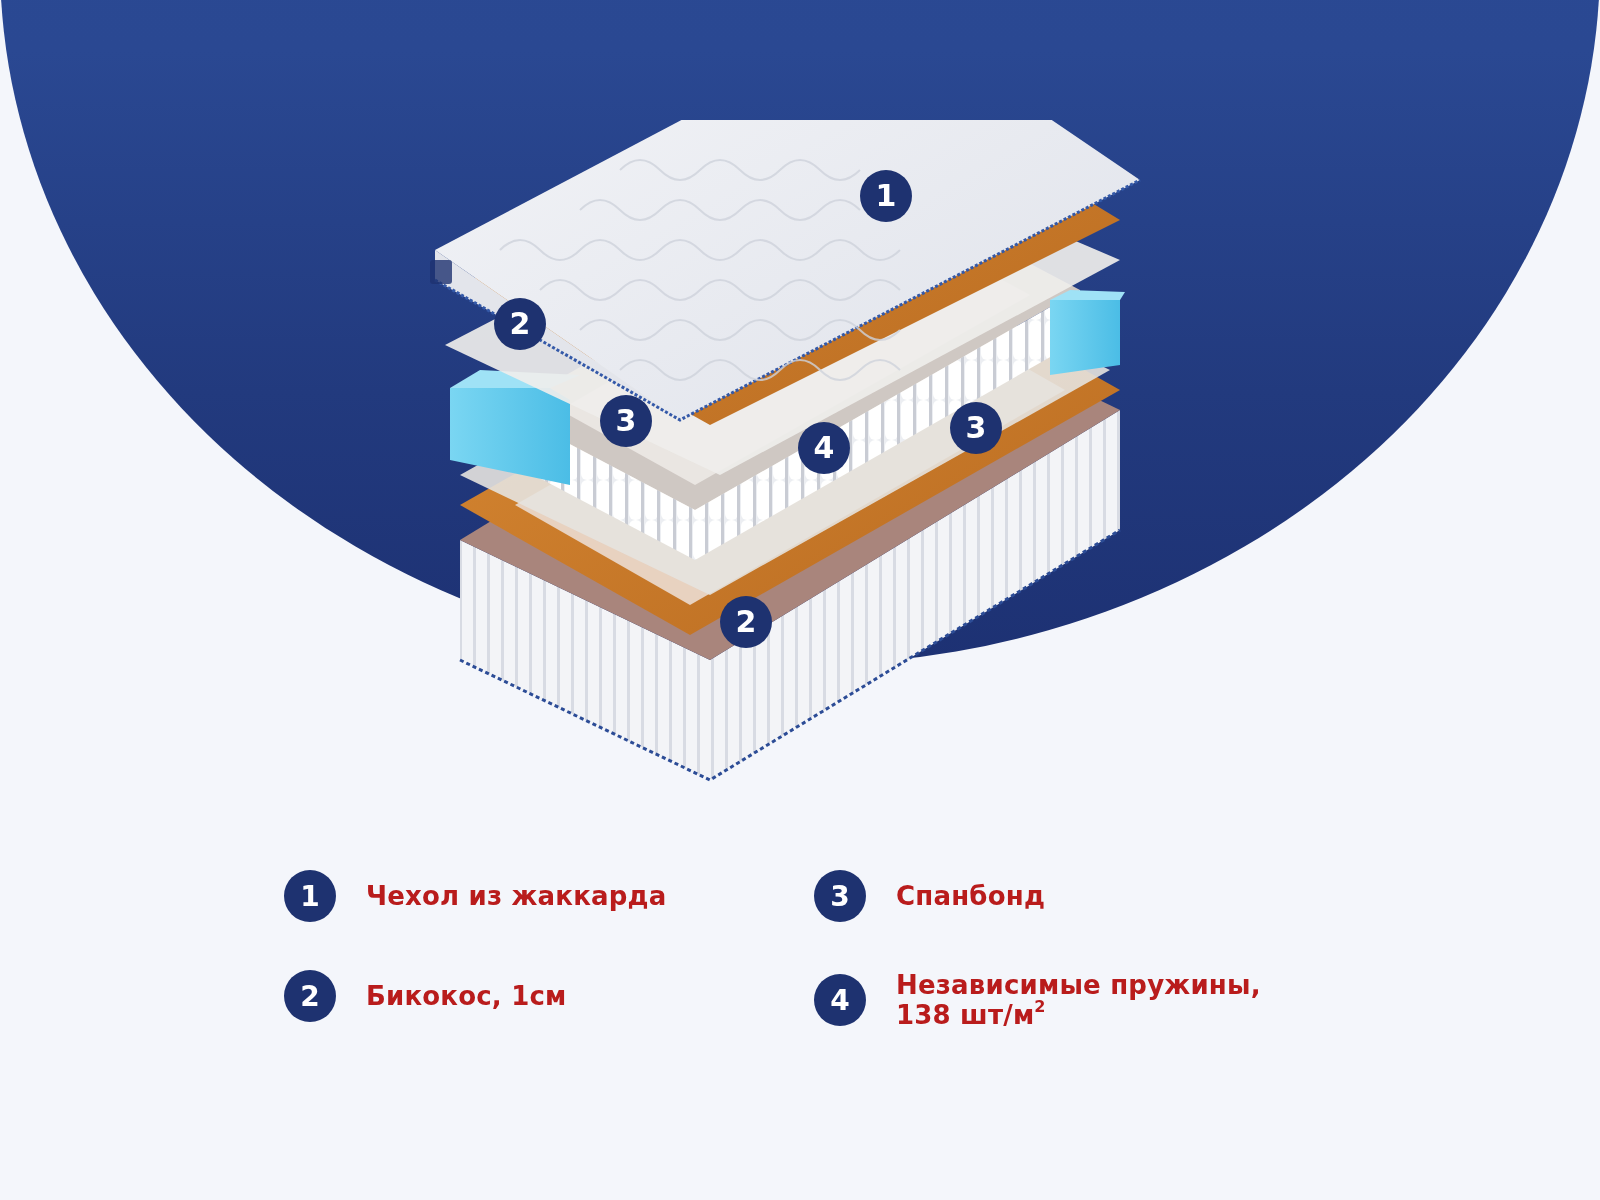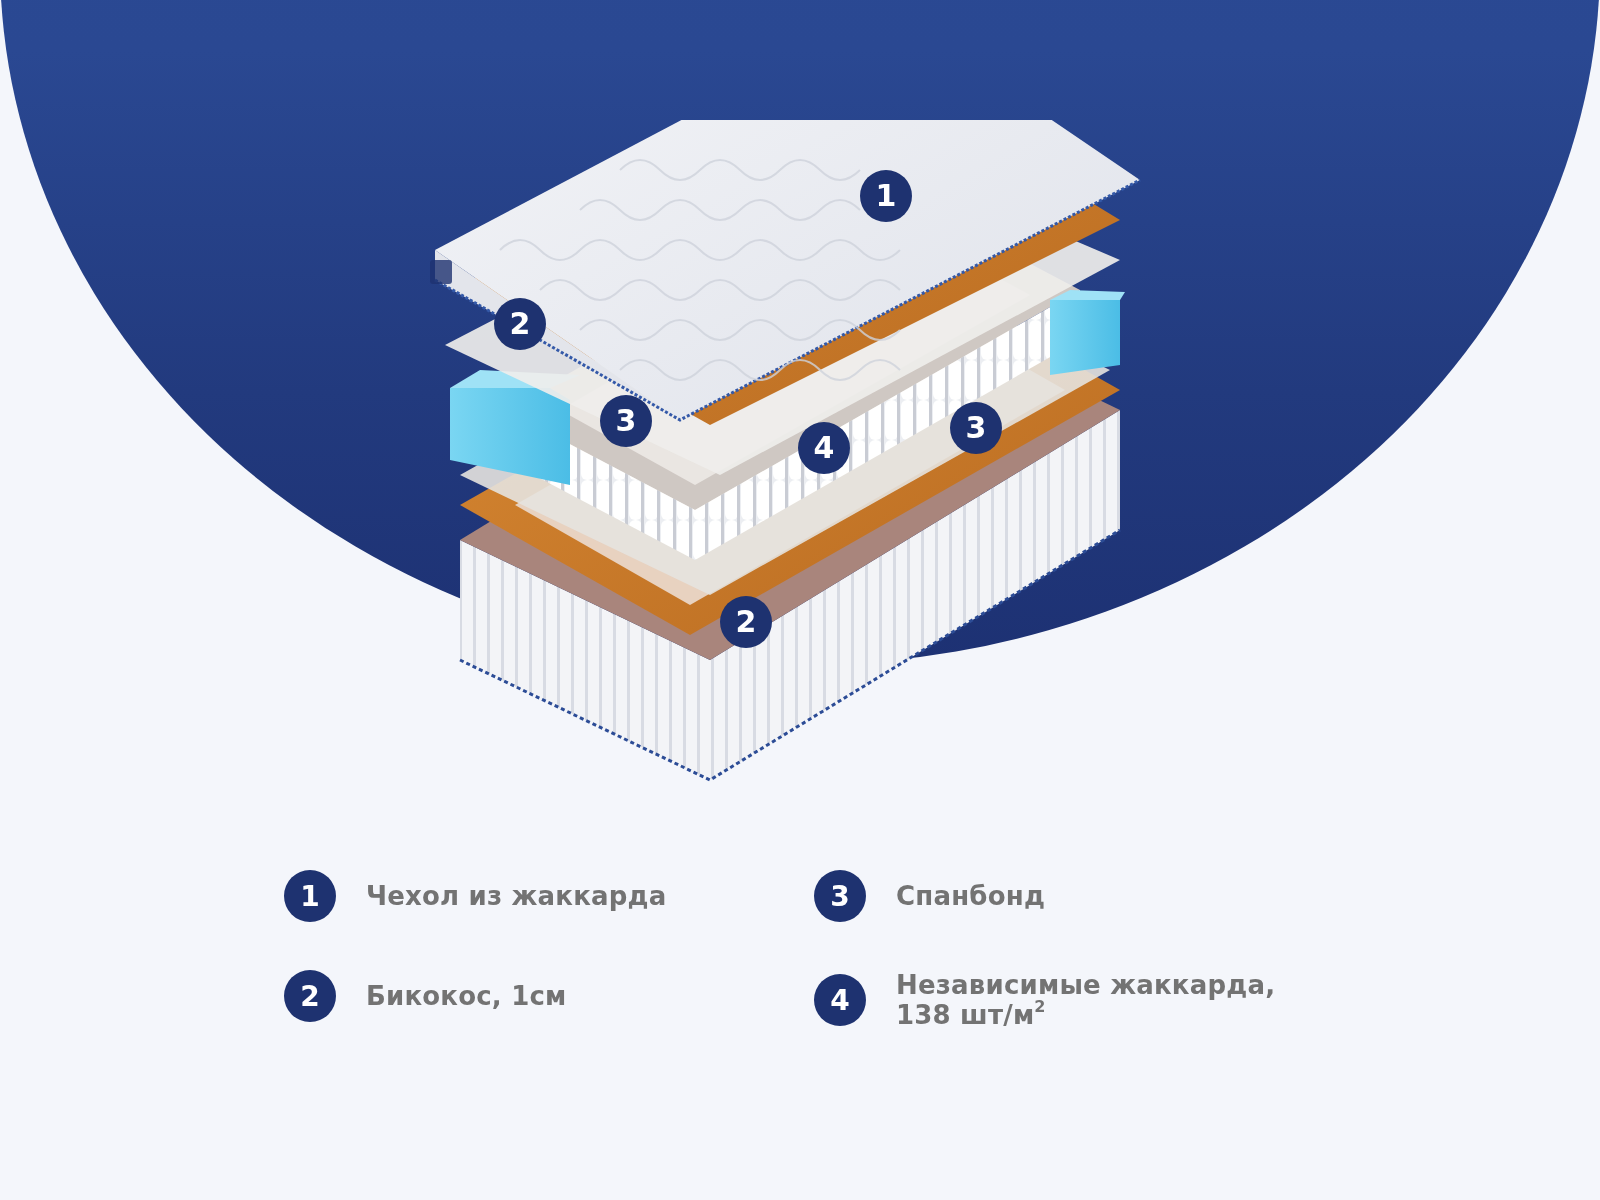--- a/index.html
+++ b/index.html
@@ -48,21 +48,21 @@
       border-radius: 50%;
       background: #1e3270;
       color: #fff;
       font-weight: bold;
       font-size: 28px;
       display: flex; align-items: center; justify-content: center;
       flex-shrink: 0;
     }
     .legend-item .label {
       margin-left: 30px;
-      color: #737373;
+      color: #b91c1c;
       font-size: 26px;
       font-weight: bold;
       line-height: 30px;
       letter-spacing: 0.2px;
     }
     .legend-item .label sup { font-size: 16px; vertical-align: 12px; line-height: 0; }
   </style>
 </head>
 <body>
 
@@ -161,17 +161,17 @@
     <div class="num">2</div>
     <div class="label">Бикокос, 1см</div>
   </div>
   <div class="legend-item" style="left:530px; top:0;">
     <div class="num">3</div>
     <div class="label">Спанбонд</div>
   </div>
   <div class="legend-item" style="left:530px; top:100px;">
     <div class="num">4</div>
     <div class="label">
-      <span>Независимые жаккарда,</span><br>
+      <span>Независимые пружины,</span><br>
       <span>138 шт/м</span><sup>2</sup>
     </div>
   </div>
 </div>
 
 </body></html>

